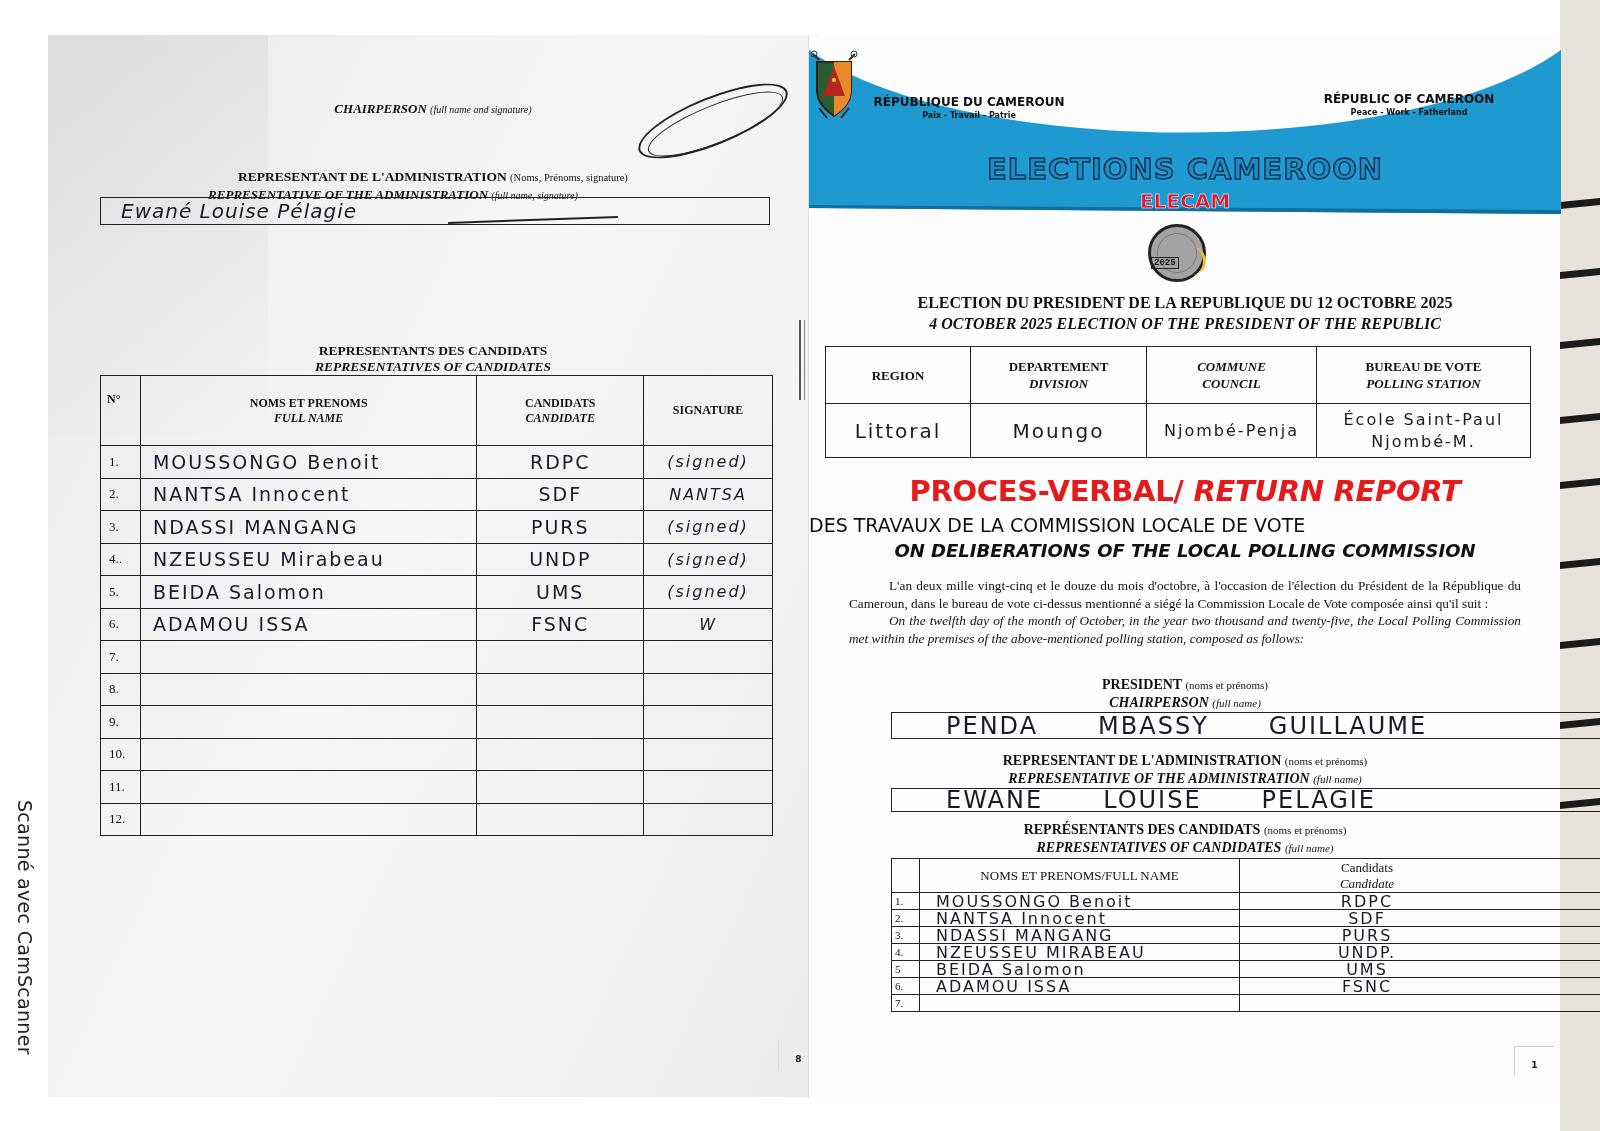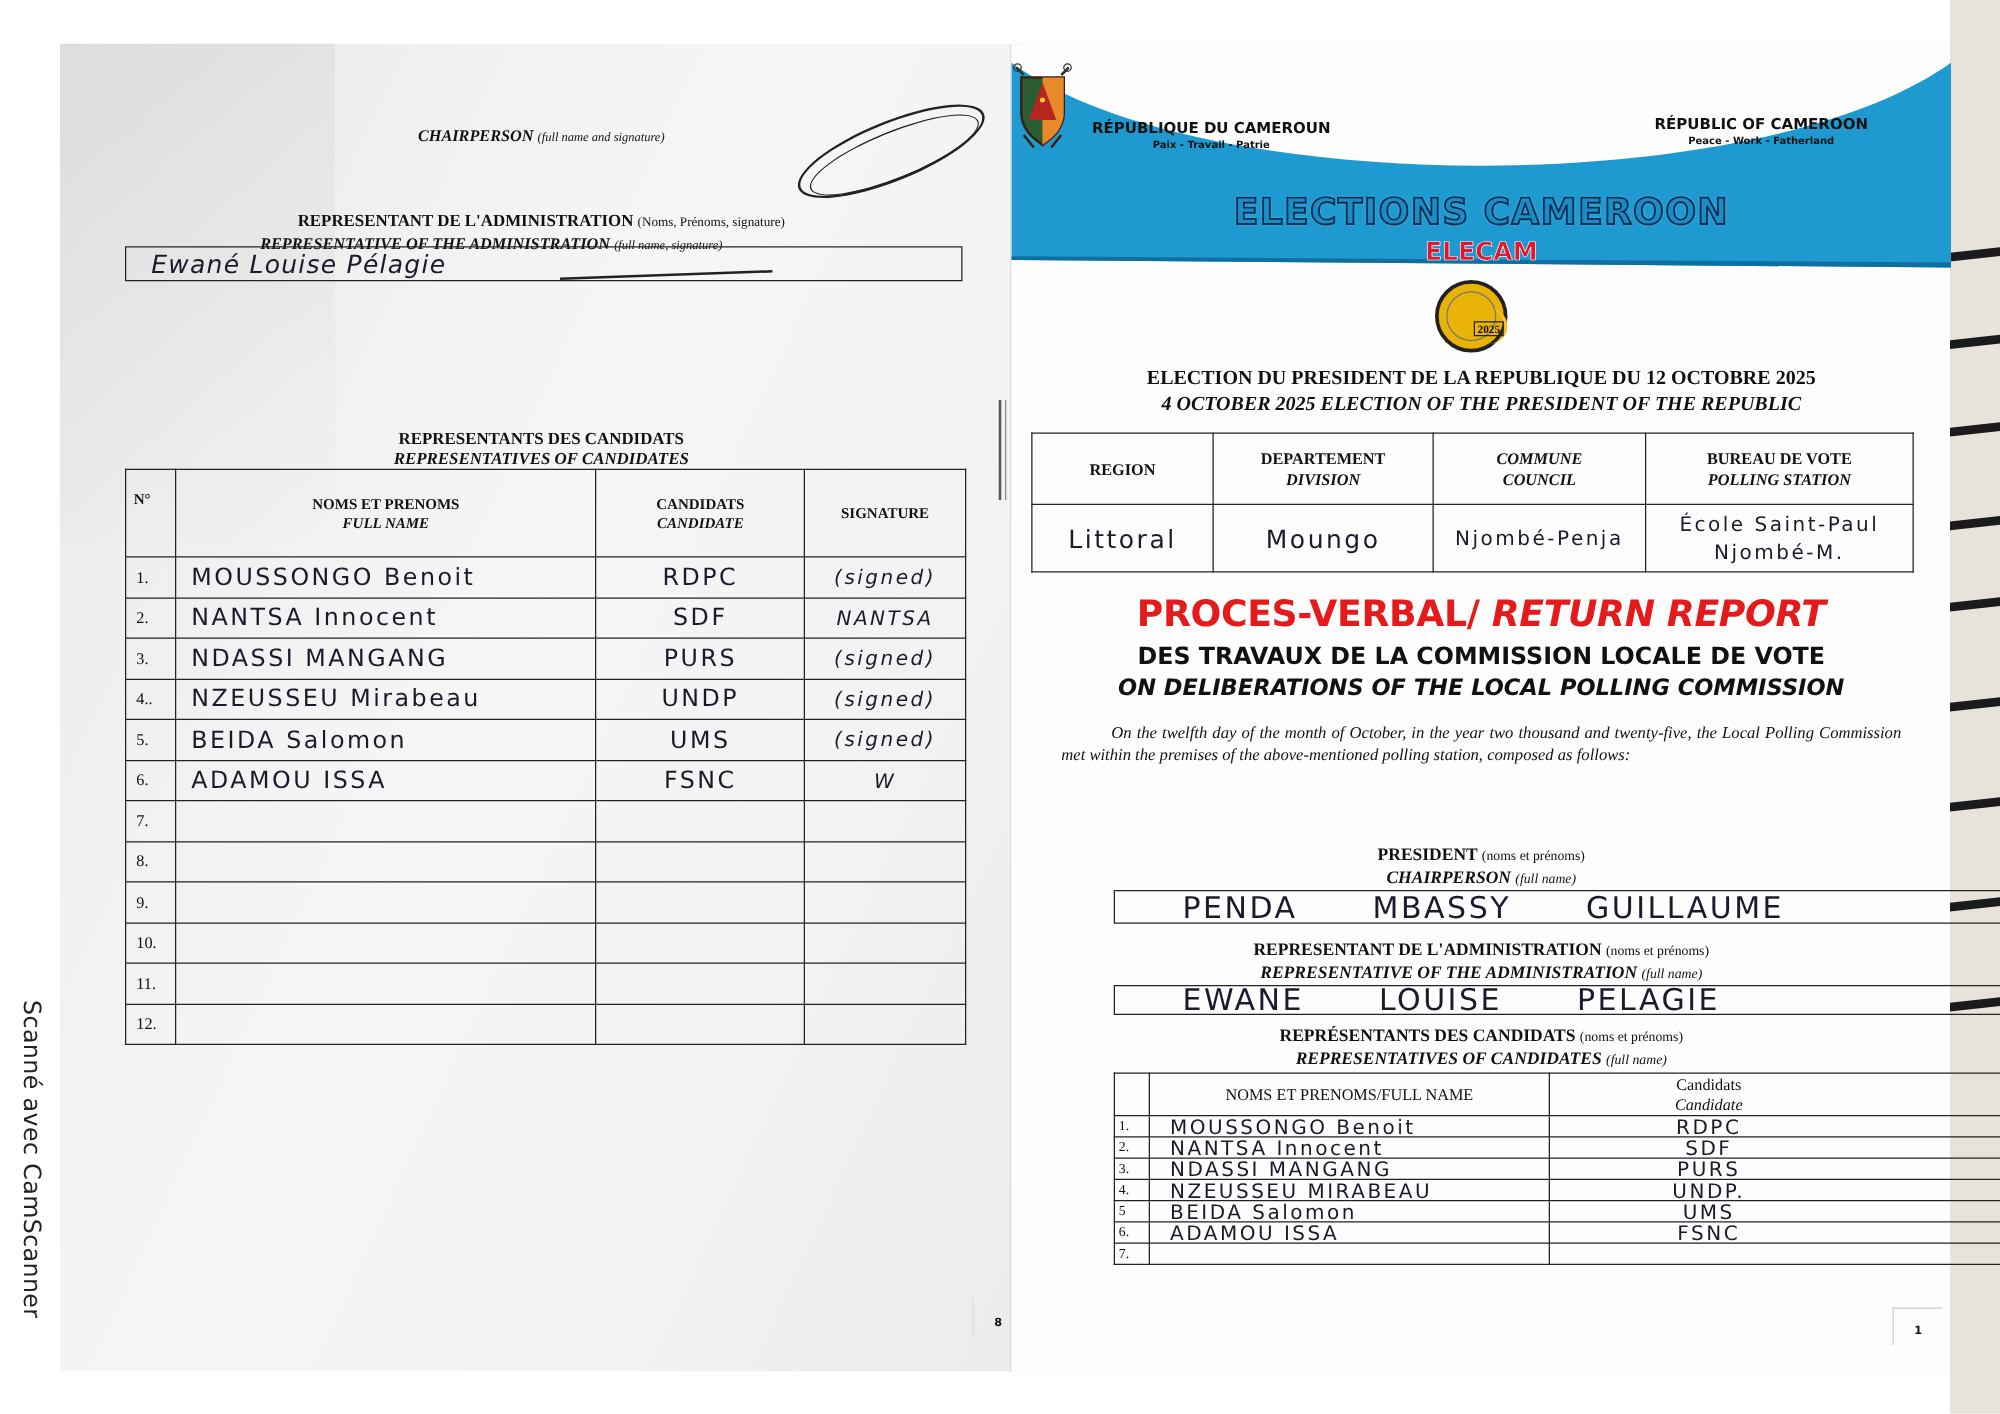--- a/index.html
+++ b/index.html
@@ -81,44 +81,44 @@
     color: #1b8cc4; -webkit-text-stroke: 1.5px #0c2d55;
     text-shadow: 0 0 2px #bfefff;
   }
   .elecam {
     position: absolute; left: 0; top: 139px; width: 752px; text-align: center;
     font-family: "DejaVu Sans", sans-serif; font-weight: bold; font-size: 20px; color: #e2182a;
     -webkit-text-stroke: 0.5px #fff;
   }
   .seal {
     position: absolute; left: 339px; top: 188px; width: 58px; height: 58px; border-radius: 50%;
-    border: 3px solid #222; background: #eab308;
-    display: flex; align-items: flex-end; justify-content: flex-end; padding-bottom: 10px;
-    font-family: Liberation Serif, serif; font-size: 9px; font-weight: bold;
+    border: 3px solid #222; background: #a3a3a3;
+    display: flex; align-items: flex-end; justify-content: flex-start; padding-bottom: 10px;
+    font-family: Liberation Mono, monospace; font-size: 9px; font-weight: bold;
   }
   .seal-inner { position: absolute; left: 6px; top: 6px; right: 6px; bottom: 6px; border-radius: 50%; border: 1px solid #777; }
   .seal-year { position: relative; z-index: 1; border: 1px solid #222; padding: 0 2px; }
   .seal-accent { position: absolute; right: -3px; bottom: 4px; width: 14px; height: 28px; border-right: 3px solid #f2c12e; border-radius: 0 30px 30px 0; }
 
   .election-title { position: absolute; left: 0; top: 256px; width: 752px; text-align: center; font-weight: bold; font-size: 16px; line-height: 21px; }
   .election-title .en { font-style: italic; }
 
   table.loc {
     position: absolute; left: 16px; top: 310px; width: 706px; border-collapse: collapse;
   }
   table.loc th, table.loc td { border: 1.3px solid #222; text-align: center; }
   table.loc th { height: 57px; font-size: 13px; font-weight: bold; line-height: 17px; }
   table.loc th .it { font-style: italic; }
   table.loc td { height: 54px; font-size: 20px; line-height: 22px; }
 
   .pv-title { position: absolute; left: 0; top: 438px; width: 752px; text-align: center;
     font-family: "DejaVu Sans", sans-serif; font-weight: bold; font-size: 29px; color: #e51b1b; letter-spacing: -0.3px; }
   .pv-title i { font-style: italic; }
-  .pv-sub1 { position: absolute; left: 0; top: 478px; width: 752px; text-align: center;
-    font-family: "DejaVu Sans", sans-serif; font-weight: bold; font-size: 19px; color: #111; }
+  .pv-sub1 { position: absolute; left: 0; top: 478px; width: 752px; text-align: left;
+    font-family: "DejaVu Sans", sans-serif; font-weight: normal; font-size: 19px; color: #111; }
   .pv-sub2 { position: absolute; left: 0; top: 504px; width: 752px; text-align: center;
     font-family: "DejaVu Sans", sans-serif; font-weight: bold; font-style: italic; font-size: 18px; color: #111; }
 
   .intro { position: absolute; left: 40px; top: 541px; width: 672px; font-size: 13.3px; line-height: 17.5px; text-align: justify; }
   .intro p { text-indent: 40px; }
   .intro p.en { font-style: italic; }
 
   .rp-label { position: absolute; left: 0; width: 752px; text-align: center; font-weight: bold; font-size: 14px; line-height: 18px; }
   .rp-label .sm { font-weight: normal; font-size: 11px; }
   .rp-label .it { font-style: italic; }
@@ -353,20 +353,21 @@
   </tbody>
     </table>
 
   <div class="pv-title">
     <span>PROCES-VERBAL/</span> <i>RETURN REPORT</i>
   </div>
   <div class="pv-sub1">DES TRAVAUX DE LA COMMISSION LOCALE DE VOTE</div>
   <div class="pv-sub2">ON DELIBERATIONS OF THE LOCAL POLLING COMMISSION</div>
 
   <div class="intro">
+    <p>L'an deux mille vingt-cinq et le douze du mois d'octobre, à l'occasion de l'élection du Président de la République du Cameroun, dans le bureau de vote ci-dessus mentionné a siégé la Commission Locale de Vote composée ainsi qu'il suit :</p>
     <p class="en">On the twelfth day of the month of October, in the year two thousand and twenty-five, the Local Polling Commission met within the premises of the above-mentioned polling station, composed as follows:</p>
   </div>
 
   <div class="rp-label" style="top:640px">
     <div><span>PRESIDENT</span> <span class="sm">(noms et prénoms)</span></div>
     <div class="it"><span>CHAIRPERSON</span> <span class="sm">(full name)</span></div>
   </div>
   <div class="rp-box hw" style="top:676px">
     <span>PENDA</span>
     <span>MBASSY</span>

